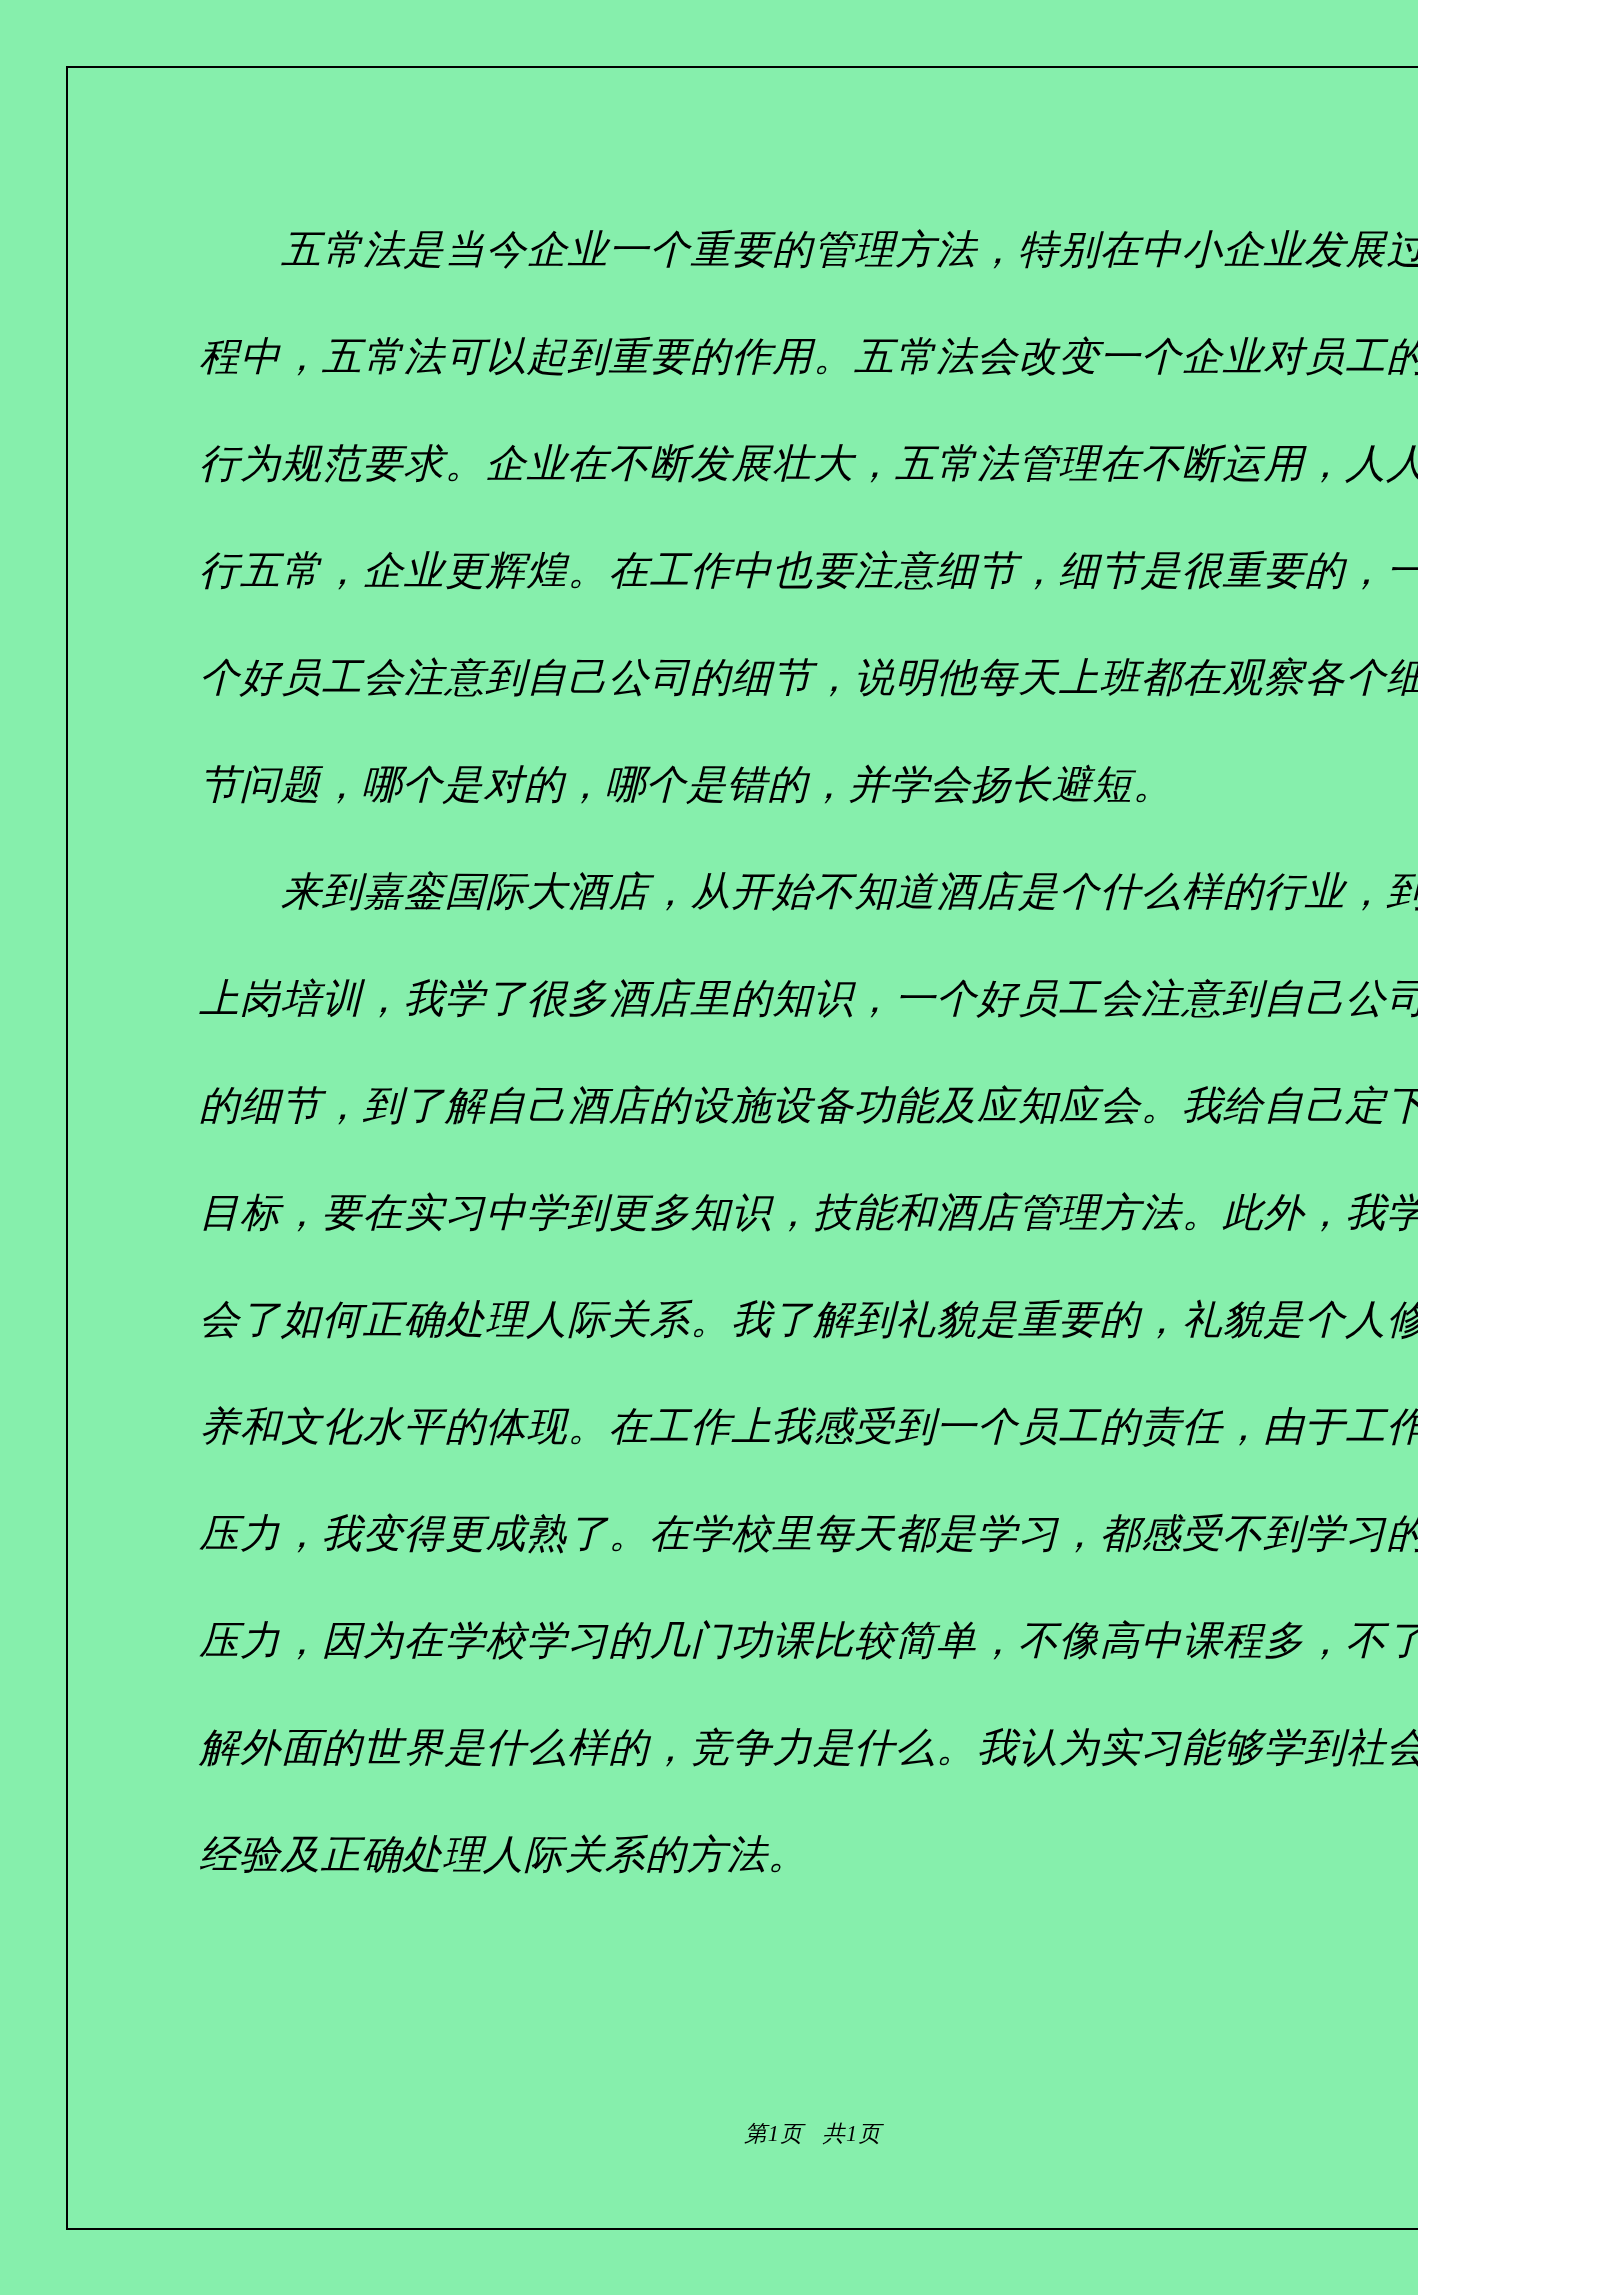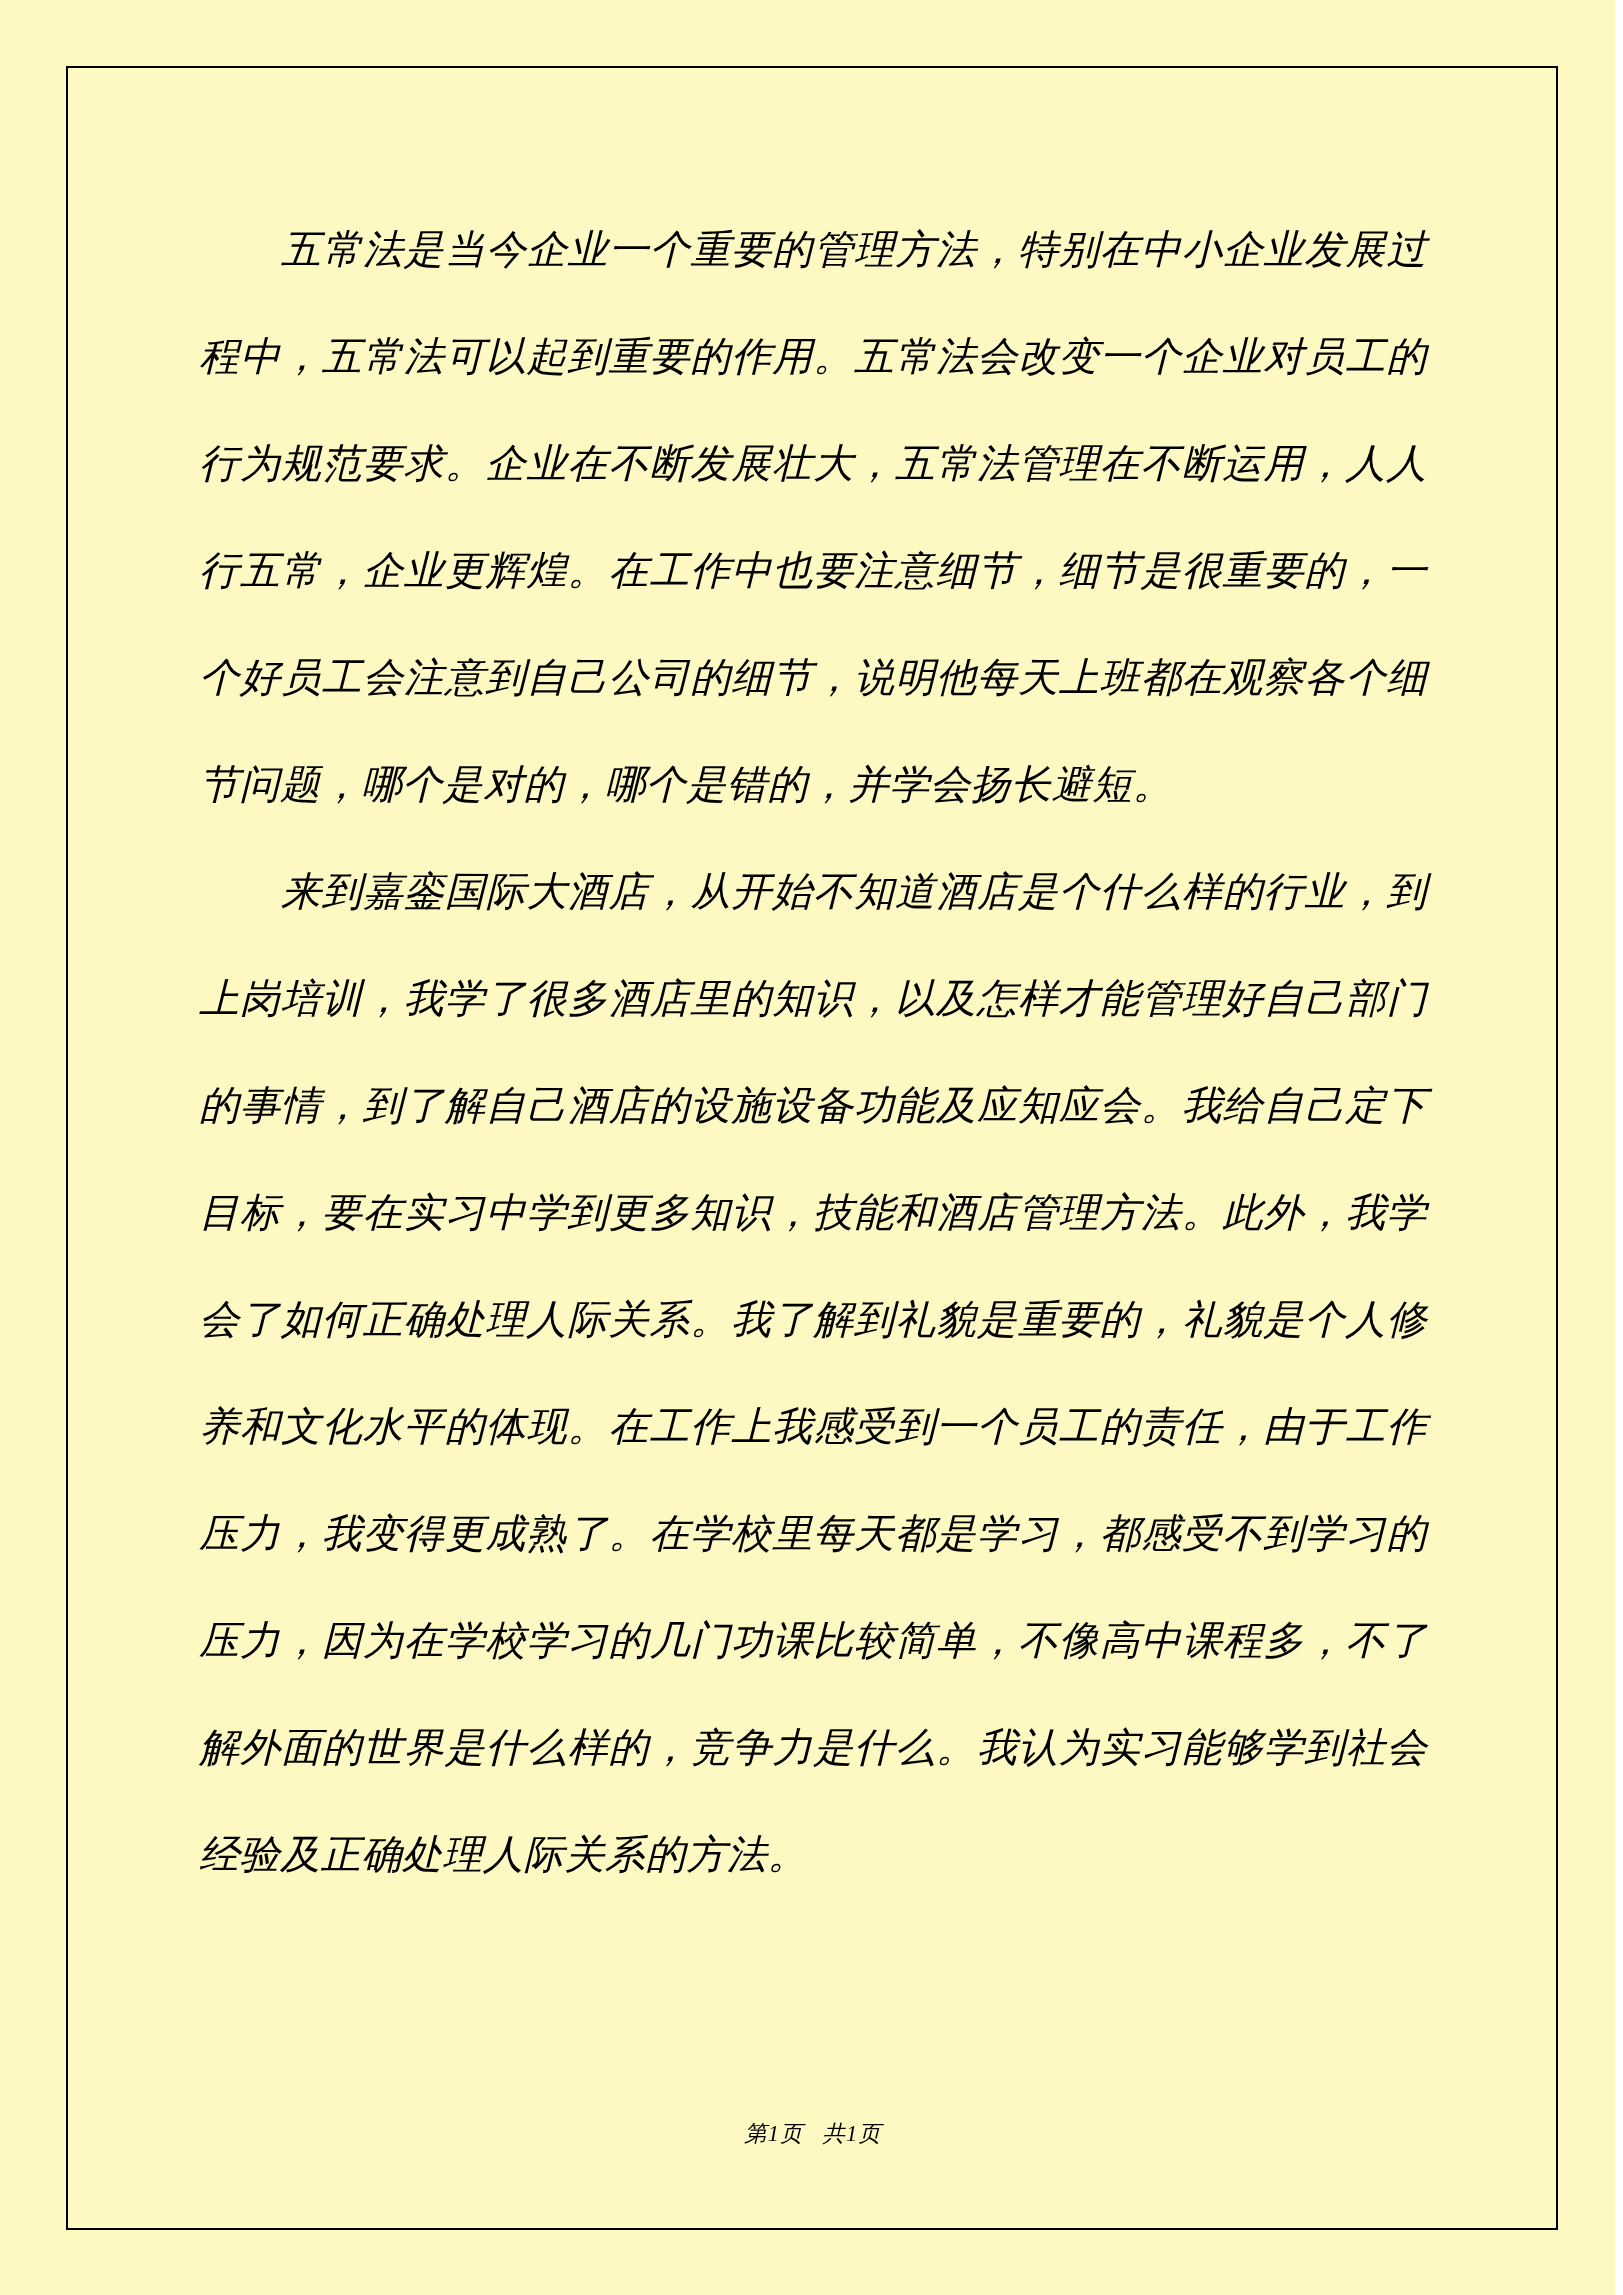--- a/index.html
+++ b/index.html
@@ -1,21 +1,21 @@
 <!DOCTYPE html>
 <html style="font-size:9px"><head>
 <meta charset="utf-8">
 <style>
   html, body { margin: 0; padding: 0; }
   body { background: #ffffff; }
   .page {
     position: relative;
-    width: 1615px;
+    width: 1418px;
     height: 2295px;
-    background: #fef9c3;
+    background: #86efac;
     font-family: "Liberation Serif", "DejaVu Serif", serif;
     color: #000000;
     overflow: hidden;
   }
   .frame {
     position: absolute;
     left: 66px;
     top: 66px;
     width: 1492px;
     height: 2164px;
@@ -54,20 +54,20 @@
   .footer .page-current { margin-right: 19px; margin-top: 36px; }
 </style>
 </head>
 <body>
 
 <div class="page">
   <div class="frame"></div>
 
   <div class="body-text">
     <p>五常法是当今企业一个重要的管理方法，特别在中小企业发展过程中，五常法可以起到重要的作用。五常法会改变一个企业对员工的行为规范要求。企业在不断发展壮大，五常法管理在不断运用，人人行五常，企业更辉煌。在工作中也要注意细节，细节是很重要的，一个好员工会注意到自己公司的细节，说明他每天上班都在观察各个细节问题，哪个是对的，哪个是错的，并学会扬长避短。</p>
-    <p>来到嘉銮国际大酒店，从开始不知道酒店是个什么样的行业，到上岗培训，我学了很多酒店里的知识，以及怎样才能管理好自己部门的事情，到了解自己酒店的设施设备功能及应知应会。我给自己定下目标，要在实习中学到更多知识，技能和酒店管理方法。此外，我学会了如何正确处理人际关系。我了解到礼貌是重要的，礼貌是个人修养和文化水平的体现。在工作上我感受到一个员工的责任，由于工作压力，我变得更成熟了。在学校里每天都是学习，都感受不到学习的压力，因为在学校学习的几门功课比较简单，不像高中课程多，不了解外面的世界是什么样的，竞争力是什么。我认为实习能够学到社会经验及正确处理人际关系的方法。</p>
+    <p>来到嘉銮国际大酒店，从开始不知道酒店是个什么样的行业，到上岗培训，我学了很多酒店里的知识，一个好员工会注意到自己公司的细节，到了解自己酒店的设施设备功能及应知应会。我给自己定下目标，要在实习中学到更多知识，技能和酒店管理方法。此外，我学会了如何正确处理人际关系。我了解到礼貌是重要的，礼貌是个人修养和文化水平的体现。在工作上我感受到一个员工的责任，由于工作压力，我变得更成熟了。在学校里每天都是学习，都感受不到学习的压力，因为在学校学习的几门功课比较简单，不像高中课程多，不了解外面的世界是什么样的，竞争力是什么。我认为实习能够学到社会经验及正确处理人际关系的方法。</p>
   </div>
 
   <div class="footer">
     <span class="page-current">第1页</span><span>共1页</span>
   </div>
 </div>
 
 
 </body></html>

